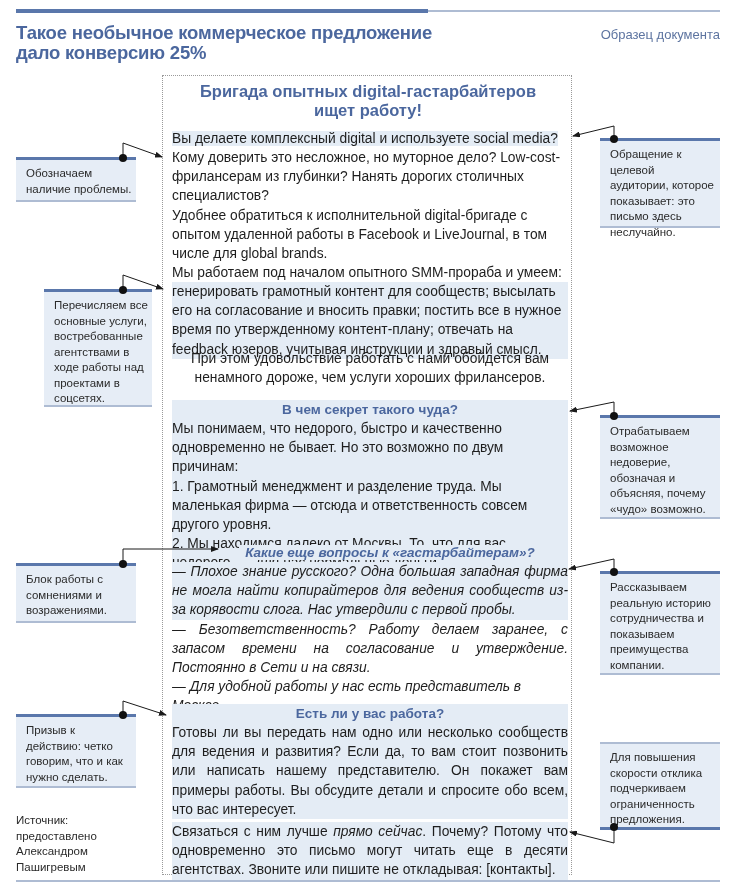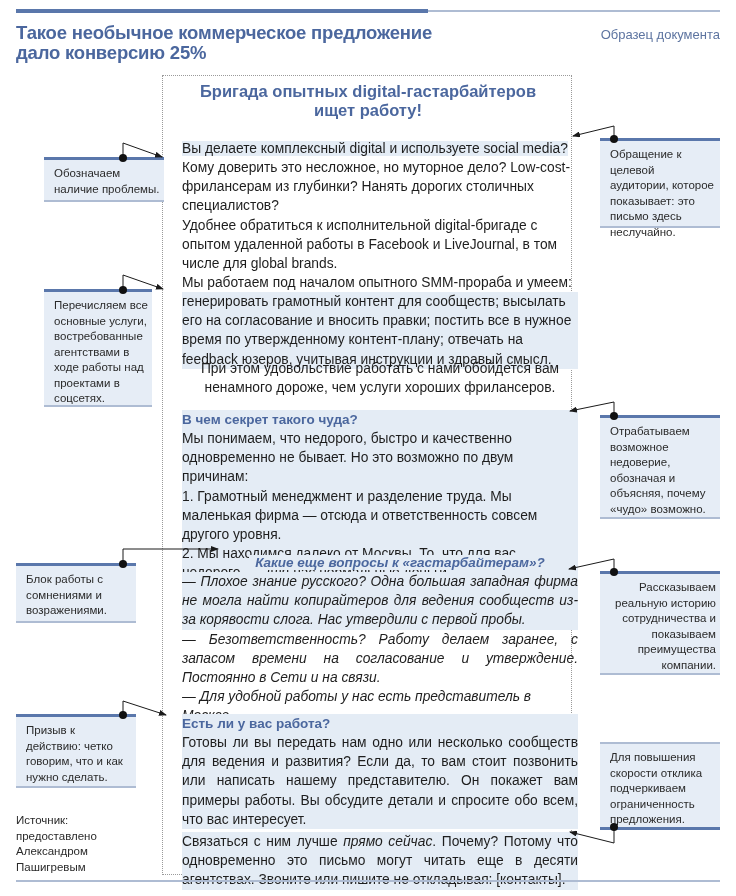--- a/index.html
+++ b/index.html
@@ -12,24 +12,24 @@
   .title { left:16px; top:23px; width:460px; font-family:"Liberation Sans", sans-serif;
            font-weight:bold; font-size:18.5px; line-height:20px; color:#4b679e; letter-spacing:-0.2px; }
   .doctype { right:16px; top:27px; font-family:"Liberation Sans", sans-serif;
              font-size:13px; color:#5d74a0; }
   .letter { left:162px; top:75px; width:410px; height:800px;
             border:1px dotted #9a9a9a; box-sizing:border-box; }
   .l-head { left:170px; top:82px; width:396px; text-align:center;
             font-family:"Liberation Sans", sans-serif; font-weight:bold; font-size:16.5px;
             line-height:19px; color:#4b679e; }
   .txt { font-family:"Liberation Sans", sans-serif; font-size:13.8px; line-height:19.2px;
-         color:#1e1e1e; left:170px; width:396px; margin:12px; }
+         color:#1e1e1e; left:170px; width:396px; margin:2px; }
   .hl { background:#e4ecf5; }
   .sub { font-family:"Liberation Sans", sans-serif; font-weight:bold; font-size:13.5px;
-         line-height:19px; color:#4b679e; text-align:left; }
+         line-height:19px; color:#4b679e; text-align:center; }
   .just { text-align:justify; }
   .note { background:#e6edf6; border-top:3px solid #5a77ab; border-bottom:2px solid #aebcd3;
           box-sizing:border-box; font-family:"Liberation Sans", sans-serif; font-size:11.5px;
           line-height:15.5px; color:#2a2a2a; padding:6px 4px 6px 10px; }
   .note.flip { border-top:2px solid #aebcd3; border-bottom:3px solid #5a77ab; }
   .source { left:16px; top:813px; width:120px; font-family:"Liberation Sans", sans-serif;
             font-size:11.5px; line-height:15.5px; color:#2a2a2a; }
   svg.conn { position:absolute; left:0; top:0; width:736px; height:896px; pointer-events:none; }
   em { font-style:italic; }
 </style>
@@ -74,28 +74,28 @@
 </div>
 
 <div class="abs txt" style="top:702px;">
   <div class="hl">
     <div class="sub">Есть ли у вас работа?</div>
     <div class="just">Готовы ли вы передать нам одно или несколько сообществ для ведения и развития? Если да, то вам стоит позвонить или написать нашему представителю. Он покажет вам примеры работы. Вы обсудите детали и спросите обо всем, что вас интересует.</div>
   </div>
   <div class="hl just" style="margin-top:3px;"><span>Связаться с ним лучше </span><em>прямо сейчас</em><span>. Почему? Потому что одновременно это письмо могут читать еще в десяти агентствах. Звоните или пишите не откладывая: [контакты].</span></div>
 </div>
 
-<div class="abs note" style="left:16px; top:157px; width:120px; height:45px;margin-left:28px;">Обозначаем наличие проблемы.</div>
+<div class="abs note" style="left:16px; top:157px; width:120px; height:45px;">Обозначаем наличие проблемы.</div>
 <div class="abs note" style="left:16px; top:289px; width:108px; height:118px;margin-left:28px;">Перечисляем все основные услуги, востребованные агентствами в ходе работы над проектами в соцсетях.</div>
 <div class="abs note" style="left:16px; top:563px; width:120px; height:60px;">Блок работы с сомнениями и возражениями.</div>
 <div class="abs note" style="left:16px; top:714px; width:120px; height:74px;">Призыв к действию: четко говорим, что и как нужно сделать.</div>
 
 <div class="abs note" style="left:600px; top:138px; width:120px; height:90px;">Обращение к целевой аудитории, которое показывает: это письмо здесь неслучайно.</div>
 <div class="abs note" style="left:600px; top:415px; width:120px; height:104px;">Отрабатываем возможное недоверие, обозначая и объясняя, почему «чудо» возможно.</div>
-<div class="abs note" style="left:600px; top:571px; width:120px; height:104px;text-align:right;">Рассказываем реальную историю сотрудничества и показываем преимущества компании.</div>
+<div class="abs note" style="left:600px; top:571px; width:120px; height:104px;">Рассказываем реальную историю сотрудничества и показываем преимущества компании.</div>
 <div class="abs note flip" style="left:600px; top:742px; width:120px; height:88px;">Для повышения скорости отклика подчеркиваем ограниченность предложения.</div>
 
 <div class="abs source">Источник: предоставлено Александром Пашигревым</div>
 
 <div class="abs bottomline"></div>
 
 <svg class="conn" viewBox="0 0 736 896">
   <defs>
     <marker id="ah" markerWidth="8" markerHeight="6" refX="7" refY="3" orient="auto">
       <path d="M0,0 L8,3 L0,6 Z" fill="#1a1a1a"></path>

